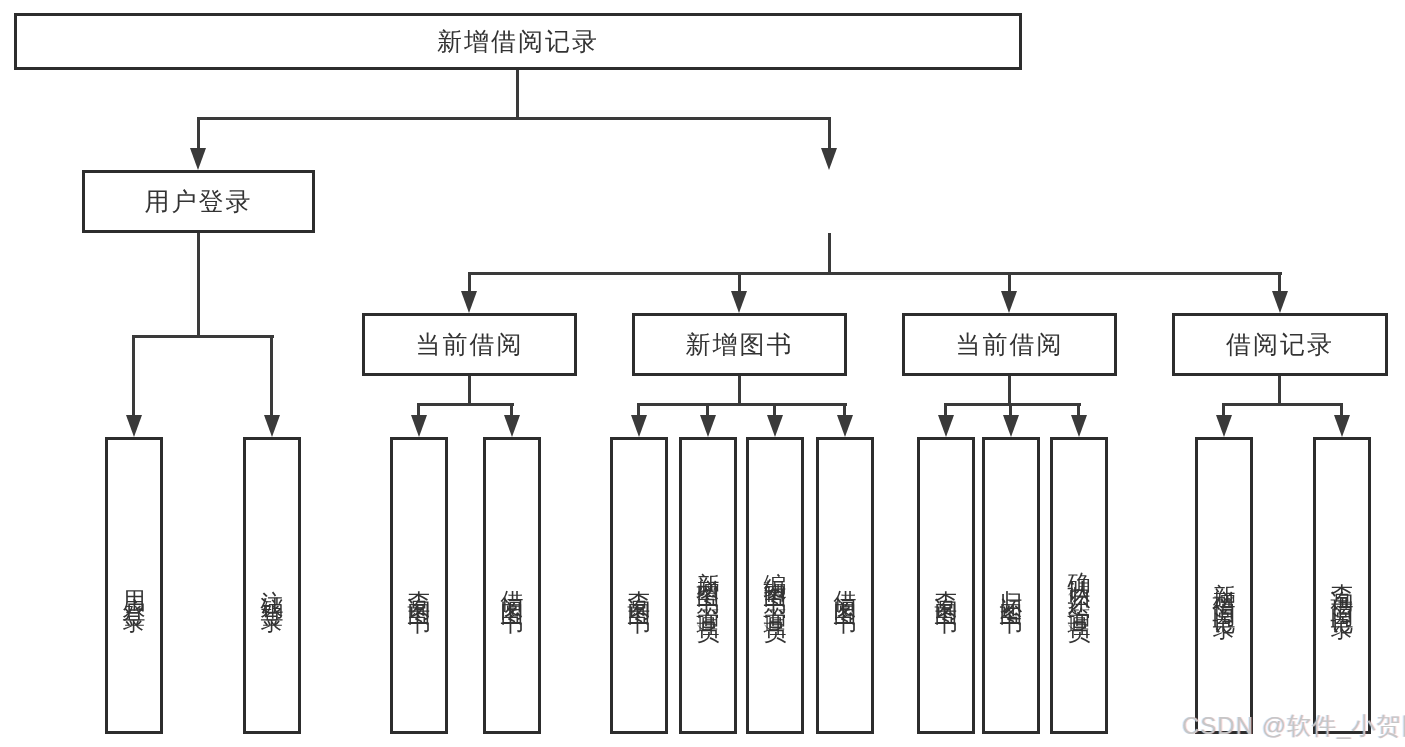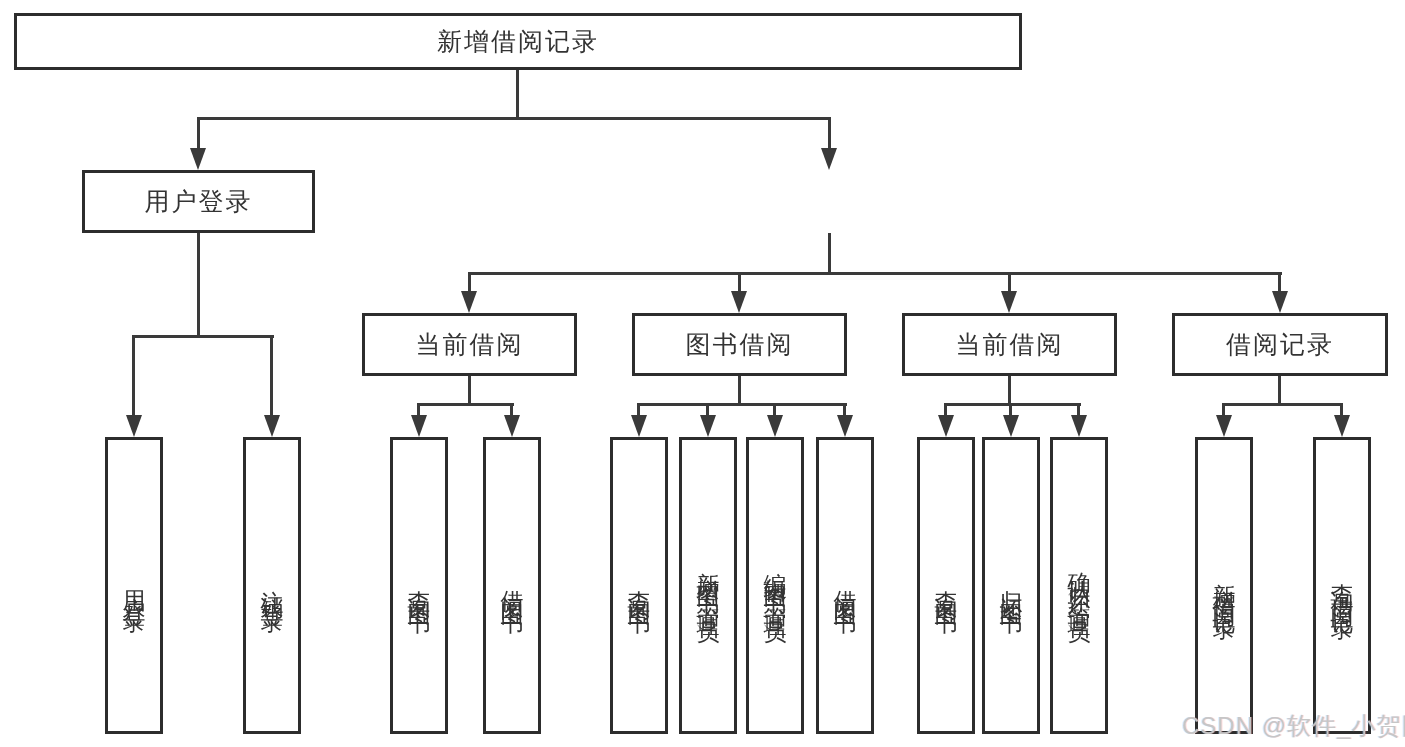--- a/index.html
+++ b/index.html
@@ -42,21 +42,21 @@
   </div>
 
   <div class="box" style="left:82px;top:170px;width:233px;height:63px;">
     <span class="hlabel">用户登录</span>
   </div>
 
   <div class="box" style="left:362px;top:313px;width:215px;height:63px;">
     <span class="hlabel">当前借阅</span>
   </div>
   <div class="box" style="left:632px;top:313px;width:215px;height:63px;">
-    <span class="hlabel">图书借阅</span>
+    <span class="hlabel">新增图书</span>
   </div>
   <div class="box" style="left:902px;top:313px;width:215px;height:63px;align-items:center;">
     <span class="hlabel">当前借阅</span>
   </div>
   <div class="box" style="left:1172px;top:313px;width:216px;height:63px;">
     <span class="hlabel">借阅记录</span>
   </div>
 
   <div class="box" style="left:105px;top:437px;width:58px;height:297px;">
     <span class="vlabel">用户登录</span>

